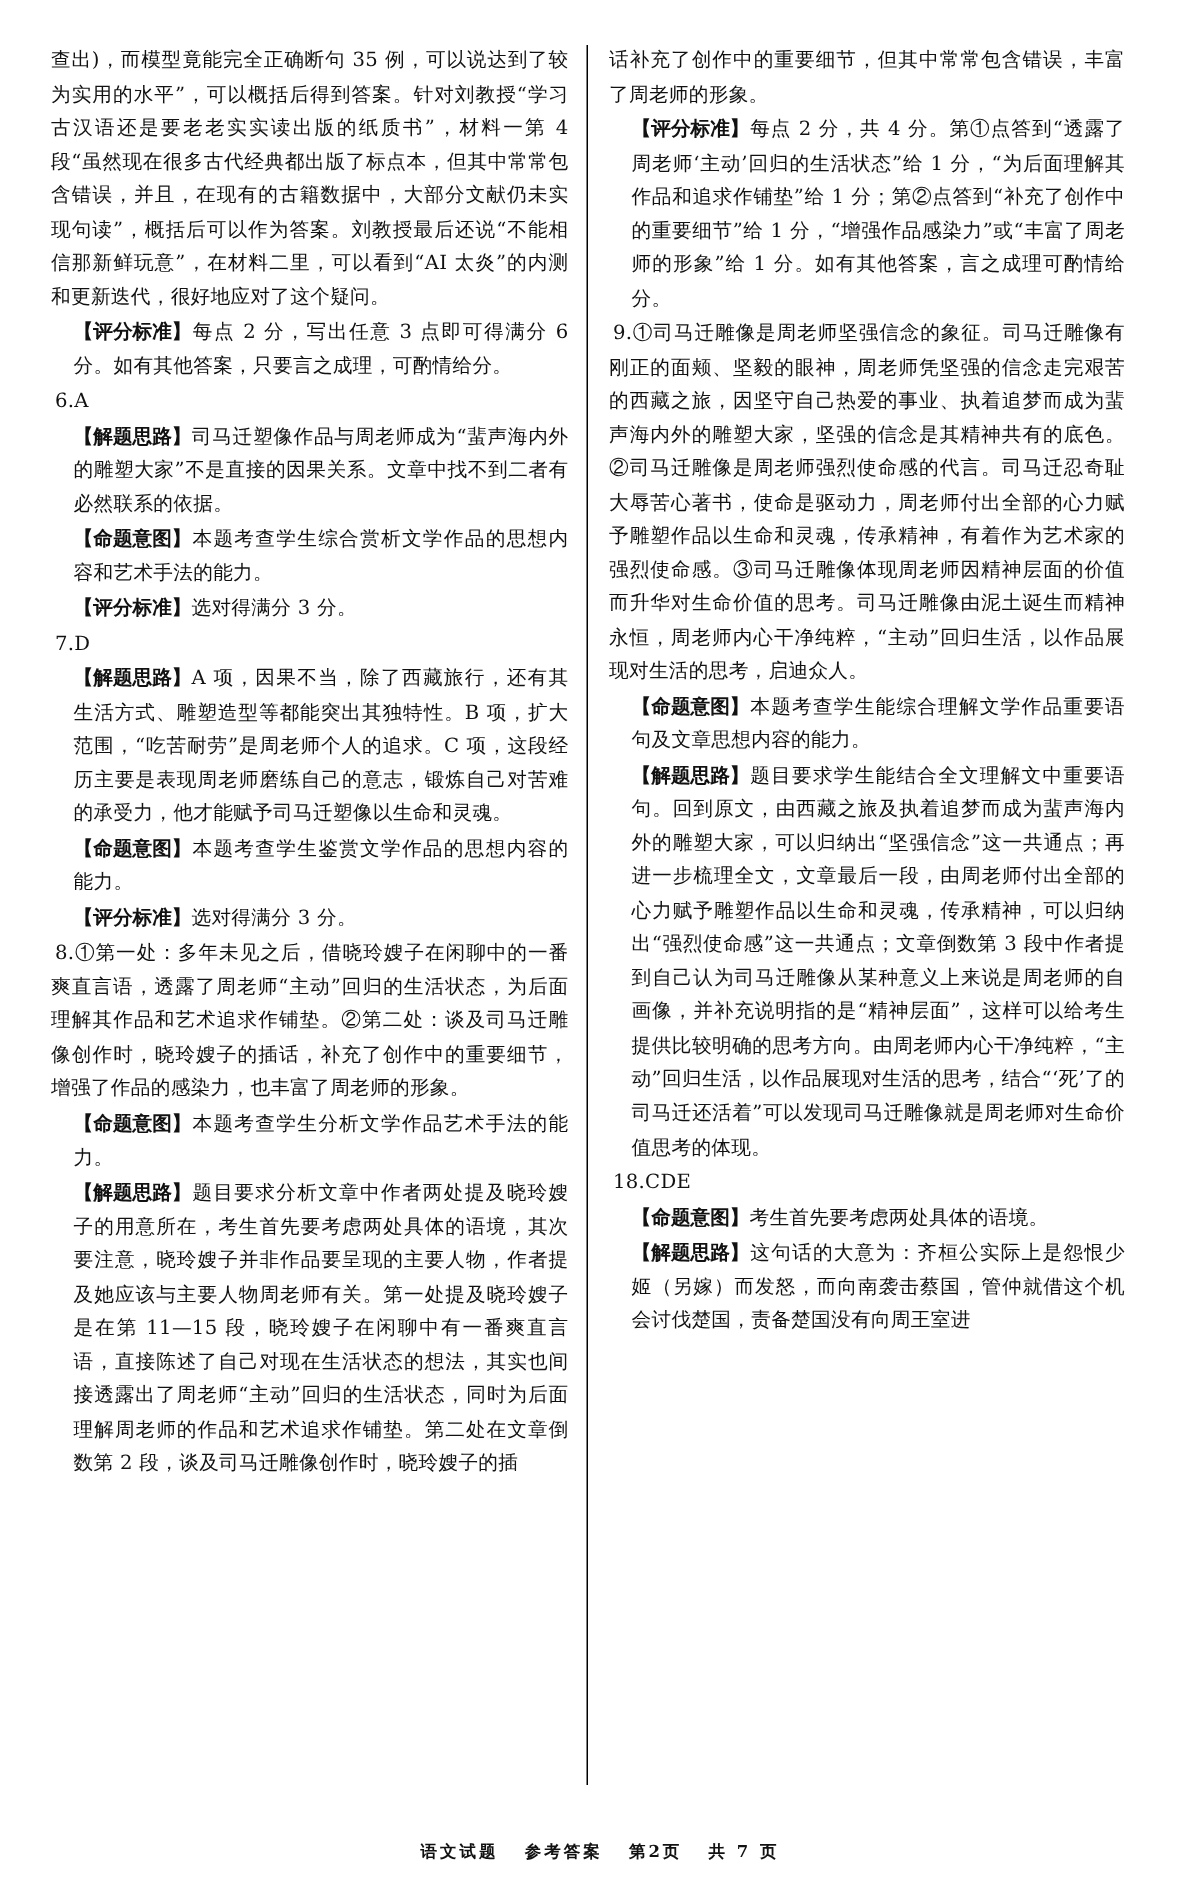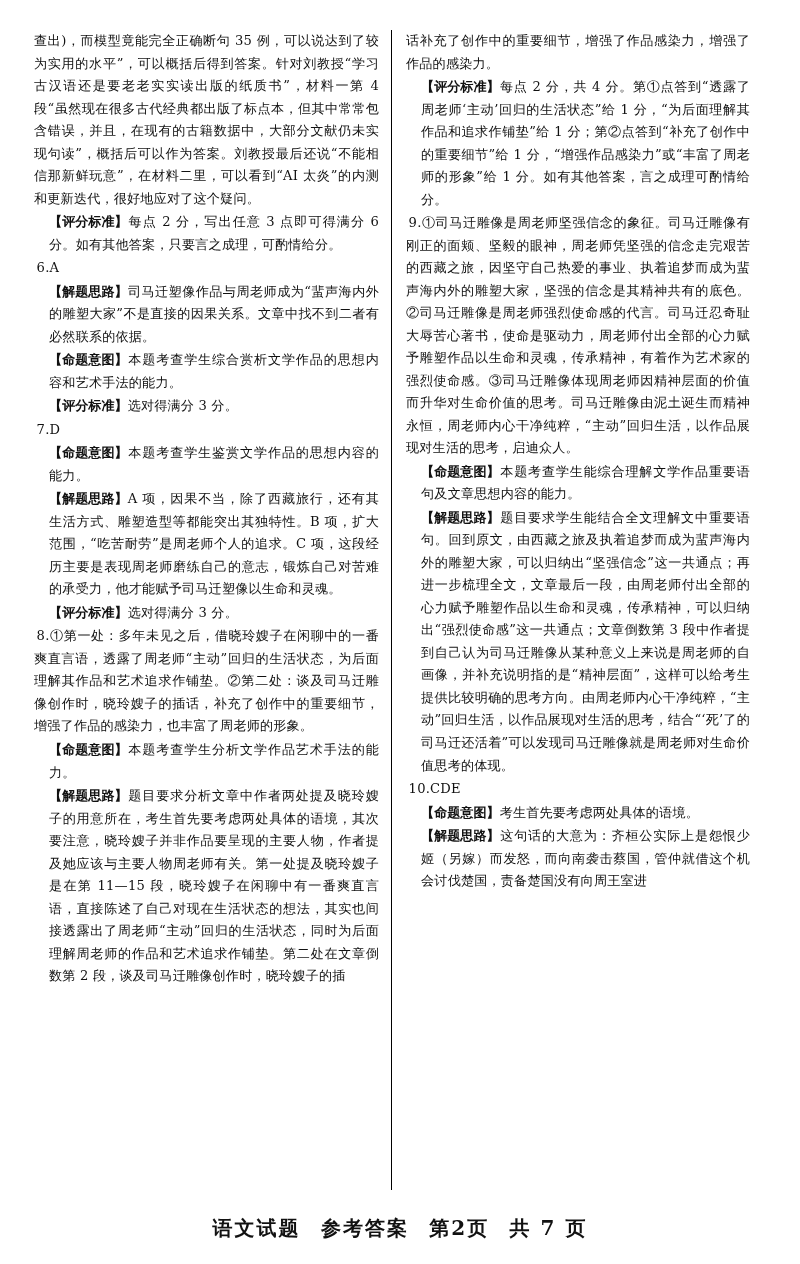--- a/index.html
+++ b/index.html
@@ -61,21 +61,21 @@
     display: inline-block;
     font-weight: bold;
     letter-spacing: 0;
   }
   .footer {
     position: absolute;
     left: 0;
     bottom: 22px;
     width: 800px;
     text-align: center;
-    font-size: 20px;
+    font-size: 11px;
     letter-spacing: 2px;
   }
   .footer span {
     margin: 0 6px;
     font-family: "DejaVu Serif", "Liberation Serif", serif;
   }
   .footer .ft-bold {
     font-weight: bold;
   }
 </style>
@@ -93,46 +93,46 @@
       <p class="para qnum"><span>6.A</span></p>
 
       <p class="para i2"><span class="boxlabel">【解题思路】</span><span>司马迁塑像作品与周老师成为“蜚声海内外的雕塑大家”不是直接的因果关系。文章中找不到二者有必然联系的依据。</span></p>
 
       <p class="para i2"><span class="boxlabel">【命题意图】</span><span>本题考查学生综合赏析文学作品的思想内容和艺术手法的能力。</span></p>
 
       <p class="para i2"><span class="boxlabel">【评分标准】</span><span>选对得满分 3 分。</span></p>
 
       <p class="para qnum"><span>7.D</span></p>
 
+      <p class="para i2"><span class="boxlabel">【解题思路】</span><span>A 项，因果不当，除了西藏旅行，还有其生活方式、雕塑造型等都能突出其独特性。B 项，扩大范围，“吃苦耐劳”是周老师个人的追求。C 项，这段经历主要是表现周老师磨练自己的意志，锻炼自己对苦难的承受力，他才能赋予司马迁塑像以生命和灵魂。</span></p>
+
       <p class="para i2"><span class="boxlabel">【命题意图】</span><span>本题考查学生鉴赏文学作品的思想内容的能力。</span></p>
-
-      <p class="para i2"><span class="boxlabel">【解题思路】</span><span>A 项，因果不当，除了西藏旅行，还有其生活方式、雕塑造型等都能突出其独特性。B 项，扩大范围，“吃苦耐劳”是周老师个人的追求。C 项，这段经历主要是表现周老师磨练自己的意志，锻炼自己对苦难的承受力，他才能赋予司马迁塑像以生命和灵魂。</span></p>
 
       <p class="para i2"><span class="boxlabel">【评分标准】</span><span>选对得满分 3 分。</span></p>
 
       <p class="para qnum"><span>8.①第一处：多年未见之后，借晓玲嫂子在闲聊中的一番爽直言语，透露了周老师“主动”回归的生活状态，为后面理解其作品和艺术追求作铺垫。②第二处：谈及司马迁雕像创作时，晓玲嫂子的插话，补充了创作中的重要细节，增强了作品的感染力，也丰富了周老师的形象。</span></p>
 
       <p class="para i2"><span class="boxlabel">【命题意图】</span><span>本题考查学生分析文学作品艺术手法的能力。</span></p>
 
       <p class="para i2"><span class="boxlabel">【解题思路】</span><span>题目要求分析文章中作者两处提及晓玲嫂子的用意所在，考生首先要考虑两处具体的语境，其次要注意，晓玲嫂子并非作品要呈现的主要人物，作者提及她应该与主要人物周老师有关。第一处提及晓玲嫂子是在第 11—15 段，晓玲嫂子在闲聊中有一番爽直言语，直接陈述了自己对现在生活状态的想法，其实也间接透露出了周老师“主动”回归的生活状态，同时为后面理解周老师的作品和艺术追求作铺垫。第二处在文章倒数第 2 段，谈及司马迁雕像创作时，晓玲嫂子的插</span></p>
     </div>
 
     <div class="col right">
-      <p class="para i0"><span>话补充了创作中的重要细节，增强了作品感染力，增强了作品的感染力。</span></p>
+      <p class="para i0"><span>话补充了创作中的重要细节，但其中常常包含错误，丰富了周老师的形象。</span></p>
 
       <p class="para i2"><span class="boxlabel">【评分标准】</span><span>每点 2 分，共 4 分。第①点答到“透露了周老师‘主动’回归的生活状态”给 1 分，“为后面理解其作品和追求作铺垫”给 1 分；第②点答到“补充了创作中的重要细节”给 1 分，“增强作品感染力”或“丰富了周老师的形象”给 1 分。如有其他答案，言之成理可酌情给分。</span></p>
 
       <p class="para qnum"><span>9.①司马迁雕像是周老师坚强信念的象征。司马迁雕像有刚正的面颊、坚毅的眼神，周老师凭坚强的信念走完艰苦的西藏之旅，因坚守自己热爱的事业、执着追梦而成为蜚声海内外的雕塑大家，坚强的信念是其精神共有的底色。②司马迁雕像是周老师强烈使命感的代言。司马迁忍奇耻大辱苦心著书，使命是驱动力，周老师付出全部的心力赋予雕塑作品以生命和灵魂，传承精神，有着作为艺术家的强烈使命感。③司马迁雕像体现周老师因精神层面的价值而升华对生命价值的思考。司马迁雕像由泥土诞生而精神永恒，周老师内心干净纯粹，“主动”回归生活，以作品展现对生活的思考，启迪众人。</span></p>
 
       <p class="para i2"><span class="boxlabel">【命题意图】</span><span>本题考查学生能综合理解文学作品重要语句及文章思想内容的能力。</span></p>
 
       <p class="para i2"><span class="boxlabel">【解题思路】</span><span>题目要求学生能结合全文理解文中重要语句。回到原文，由西藏之旅及执着追梦而成为蜚声海内外的雕塑大家，可以归纳出“坚强信念”这一共通点；再进一步梳理全文，文章最后一段，由周老师付出全部的心力赋予雕塑作品以生命和灵魂，传承精神，可以归纳出“强烈使命感”这一共通点；文章倒数第 3 段中作者提到自己认为司马迁雕像从某种意义上来说是周老师的自画像，并补充说明指的是“精神层面”，这样可以给考生提供比较明确的思考方向。由周老师内心干净纯粹，“主动”回归生活，以作品展现对生活的思考，结合“‘死’了的司马迁还活着”可以发现司马迁雕像就是周老师对生命价值思考的体现。</span></p>
 
 
-      <p class="para qnum"><span>10.CDE</span></p>
+      <p class="para qnum"><span>18.CDE</span></p>
 
       <p class="para i2"><span class="boxlabel">【命题意图】</span><span>考生首先要考虑两处具体的语境。</span></p>
 
       <p class="para i2"><span class="boxlabel">【解题思路】</span><span>这句话的大意为：齐桓公实际上是怨恨少姬（另嫁）而发怒，而向南袭击蔡国，管仲就借这个机会讨伐楚国，责备楚国没有向周王室进</span></p>
     </div>
 
   </div>
 
   <div class="footer">
     <span class="ft-bold">语文试题</span>

